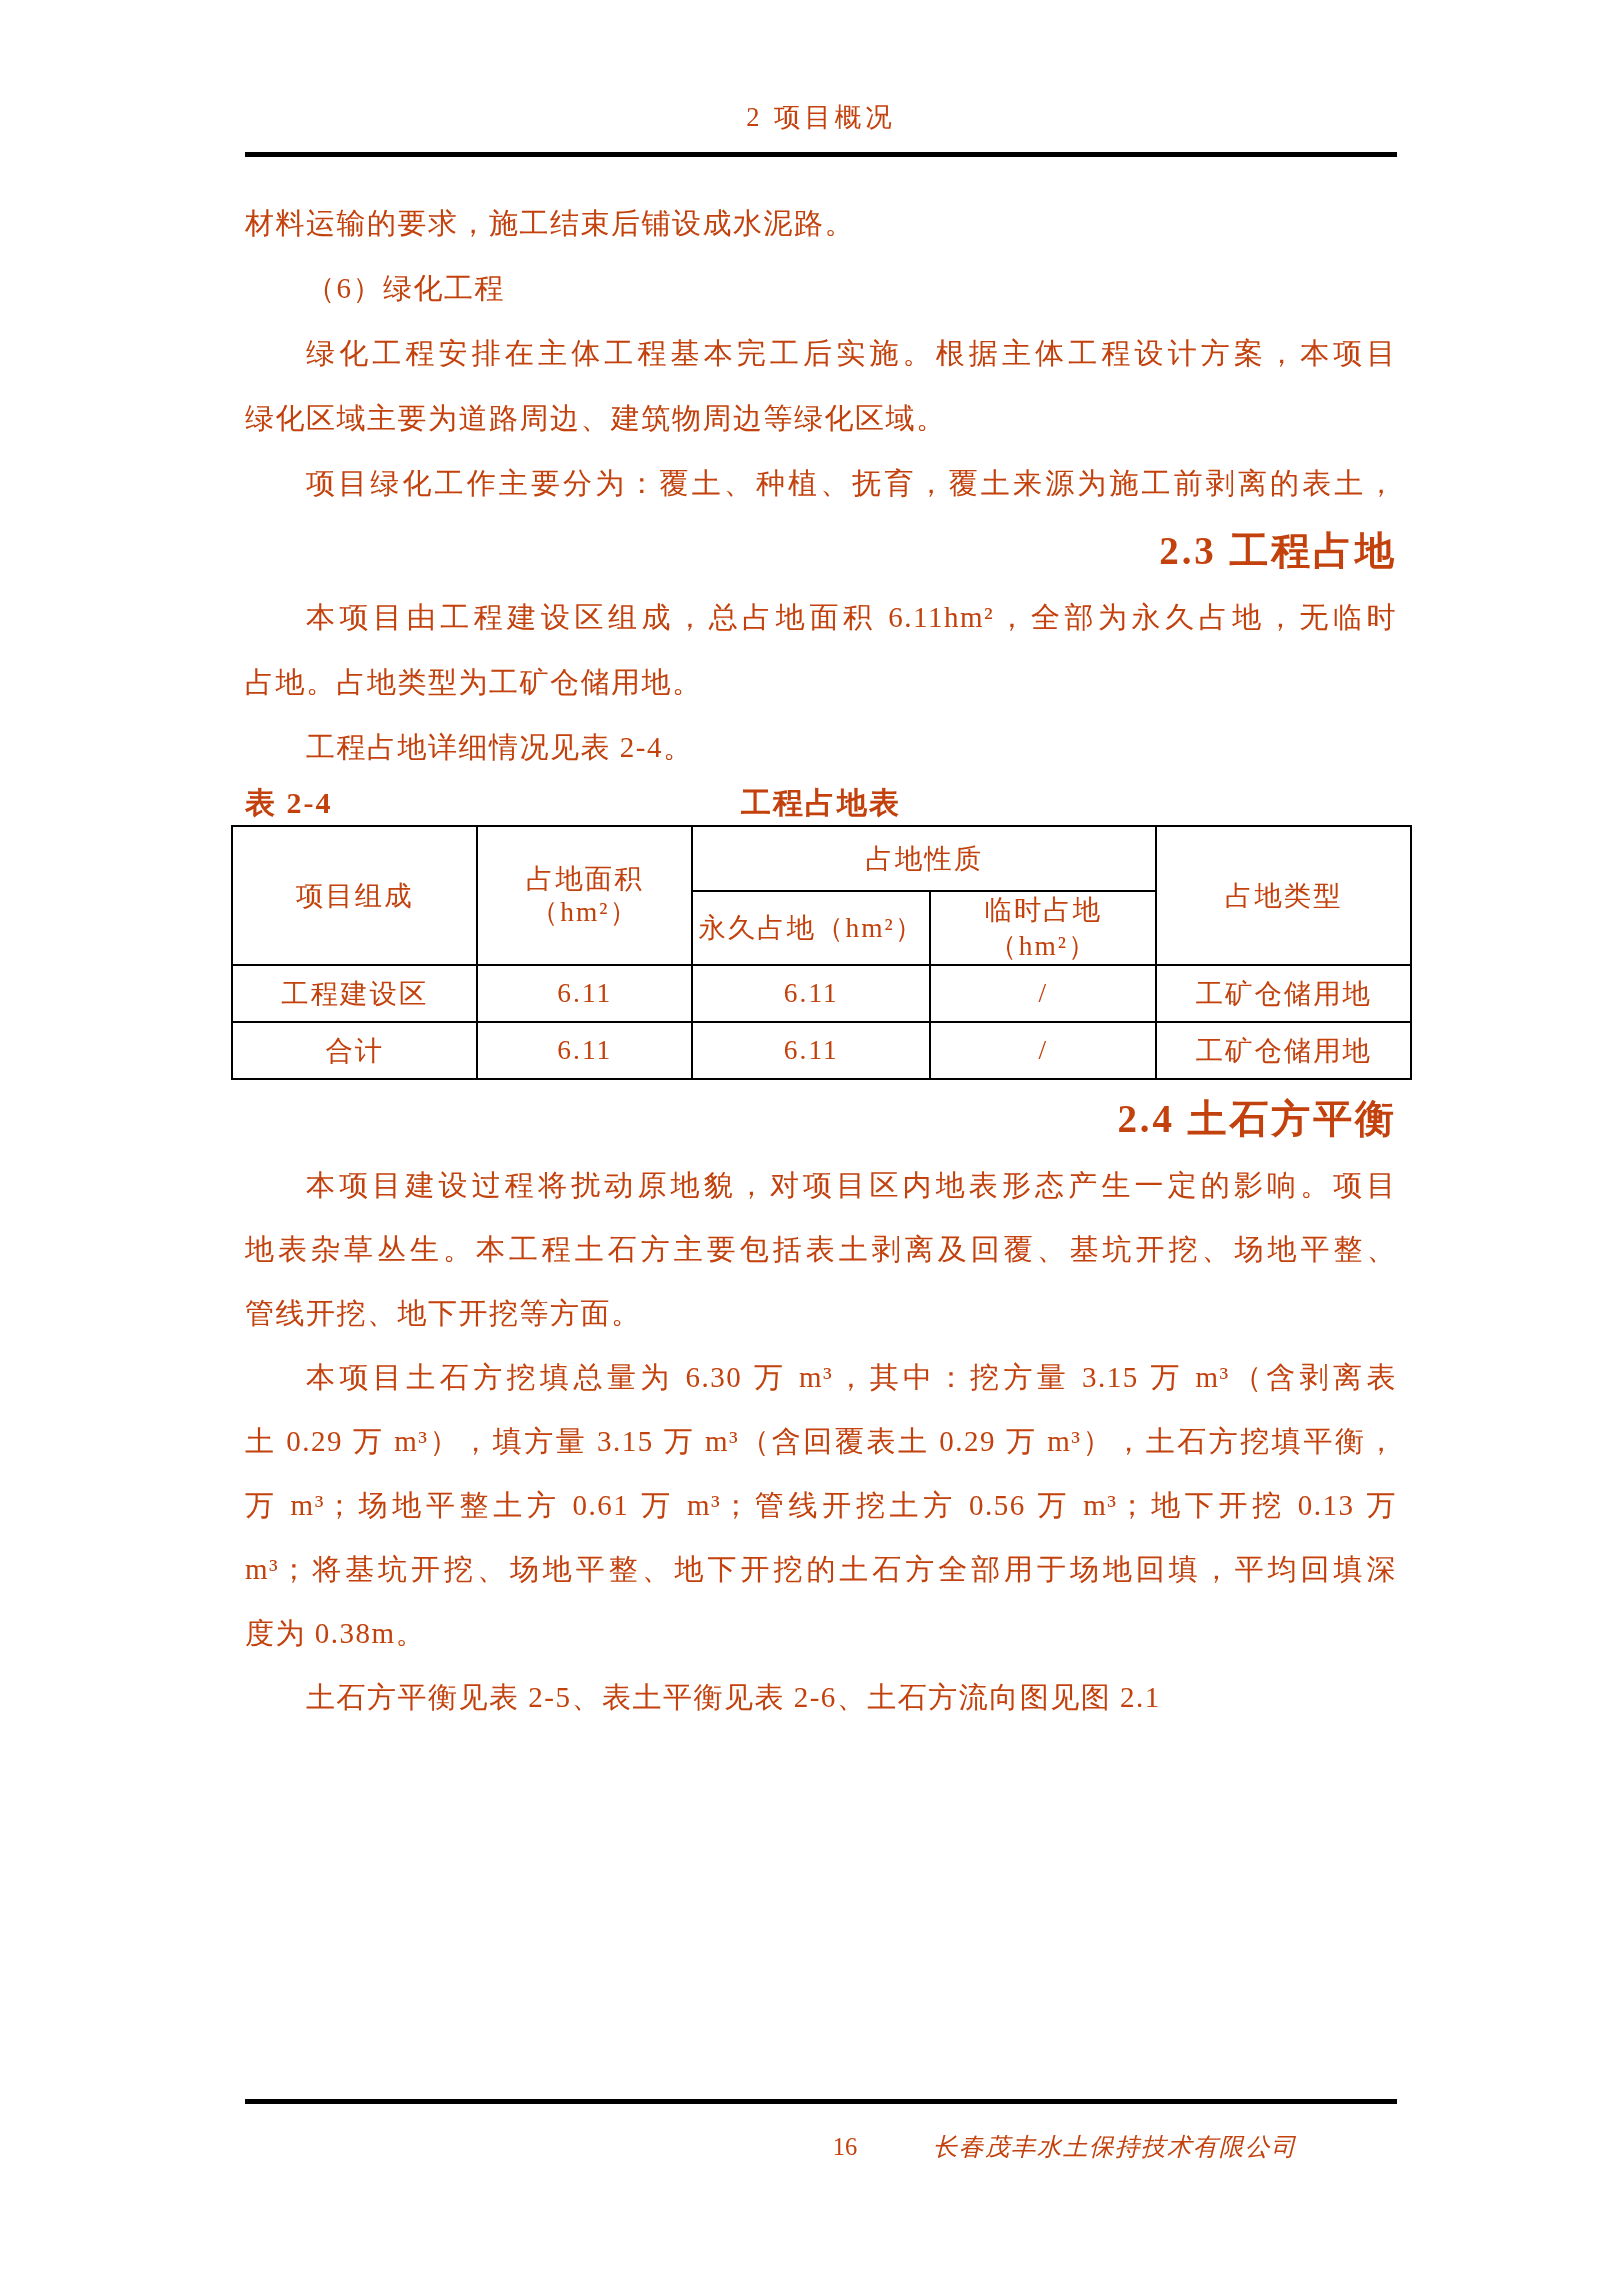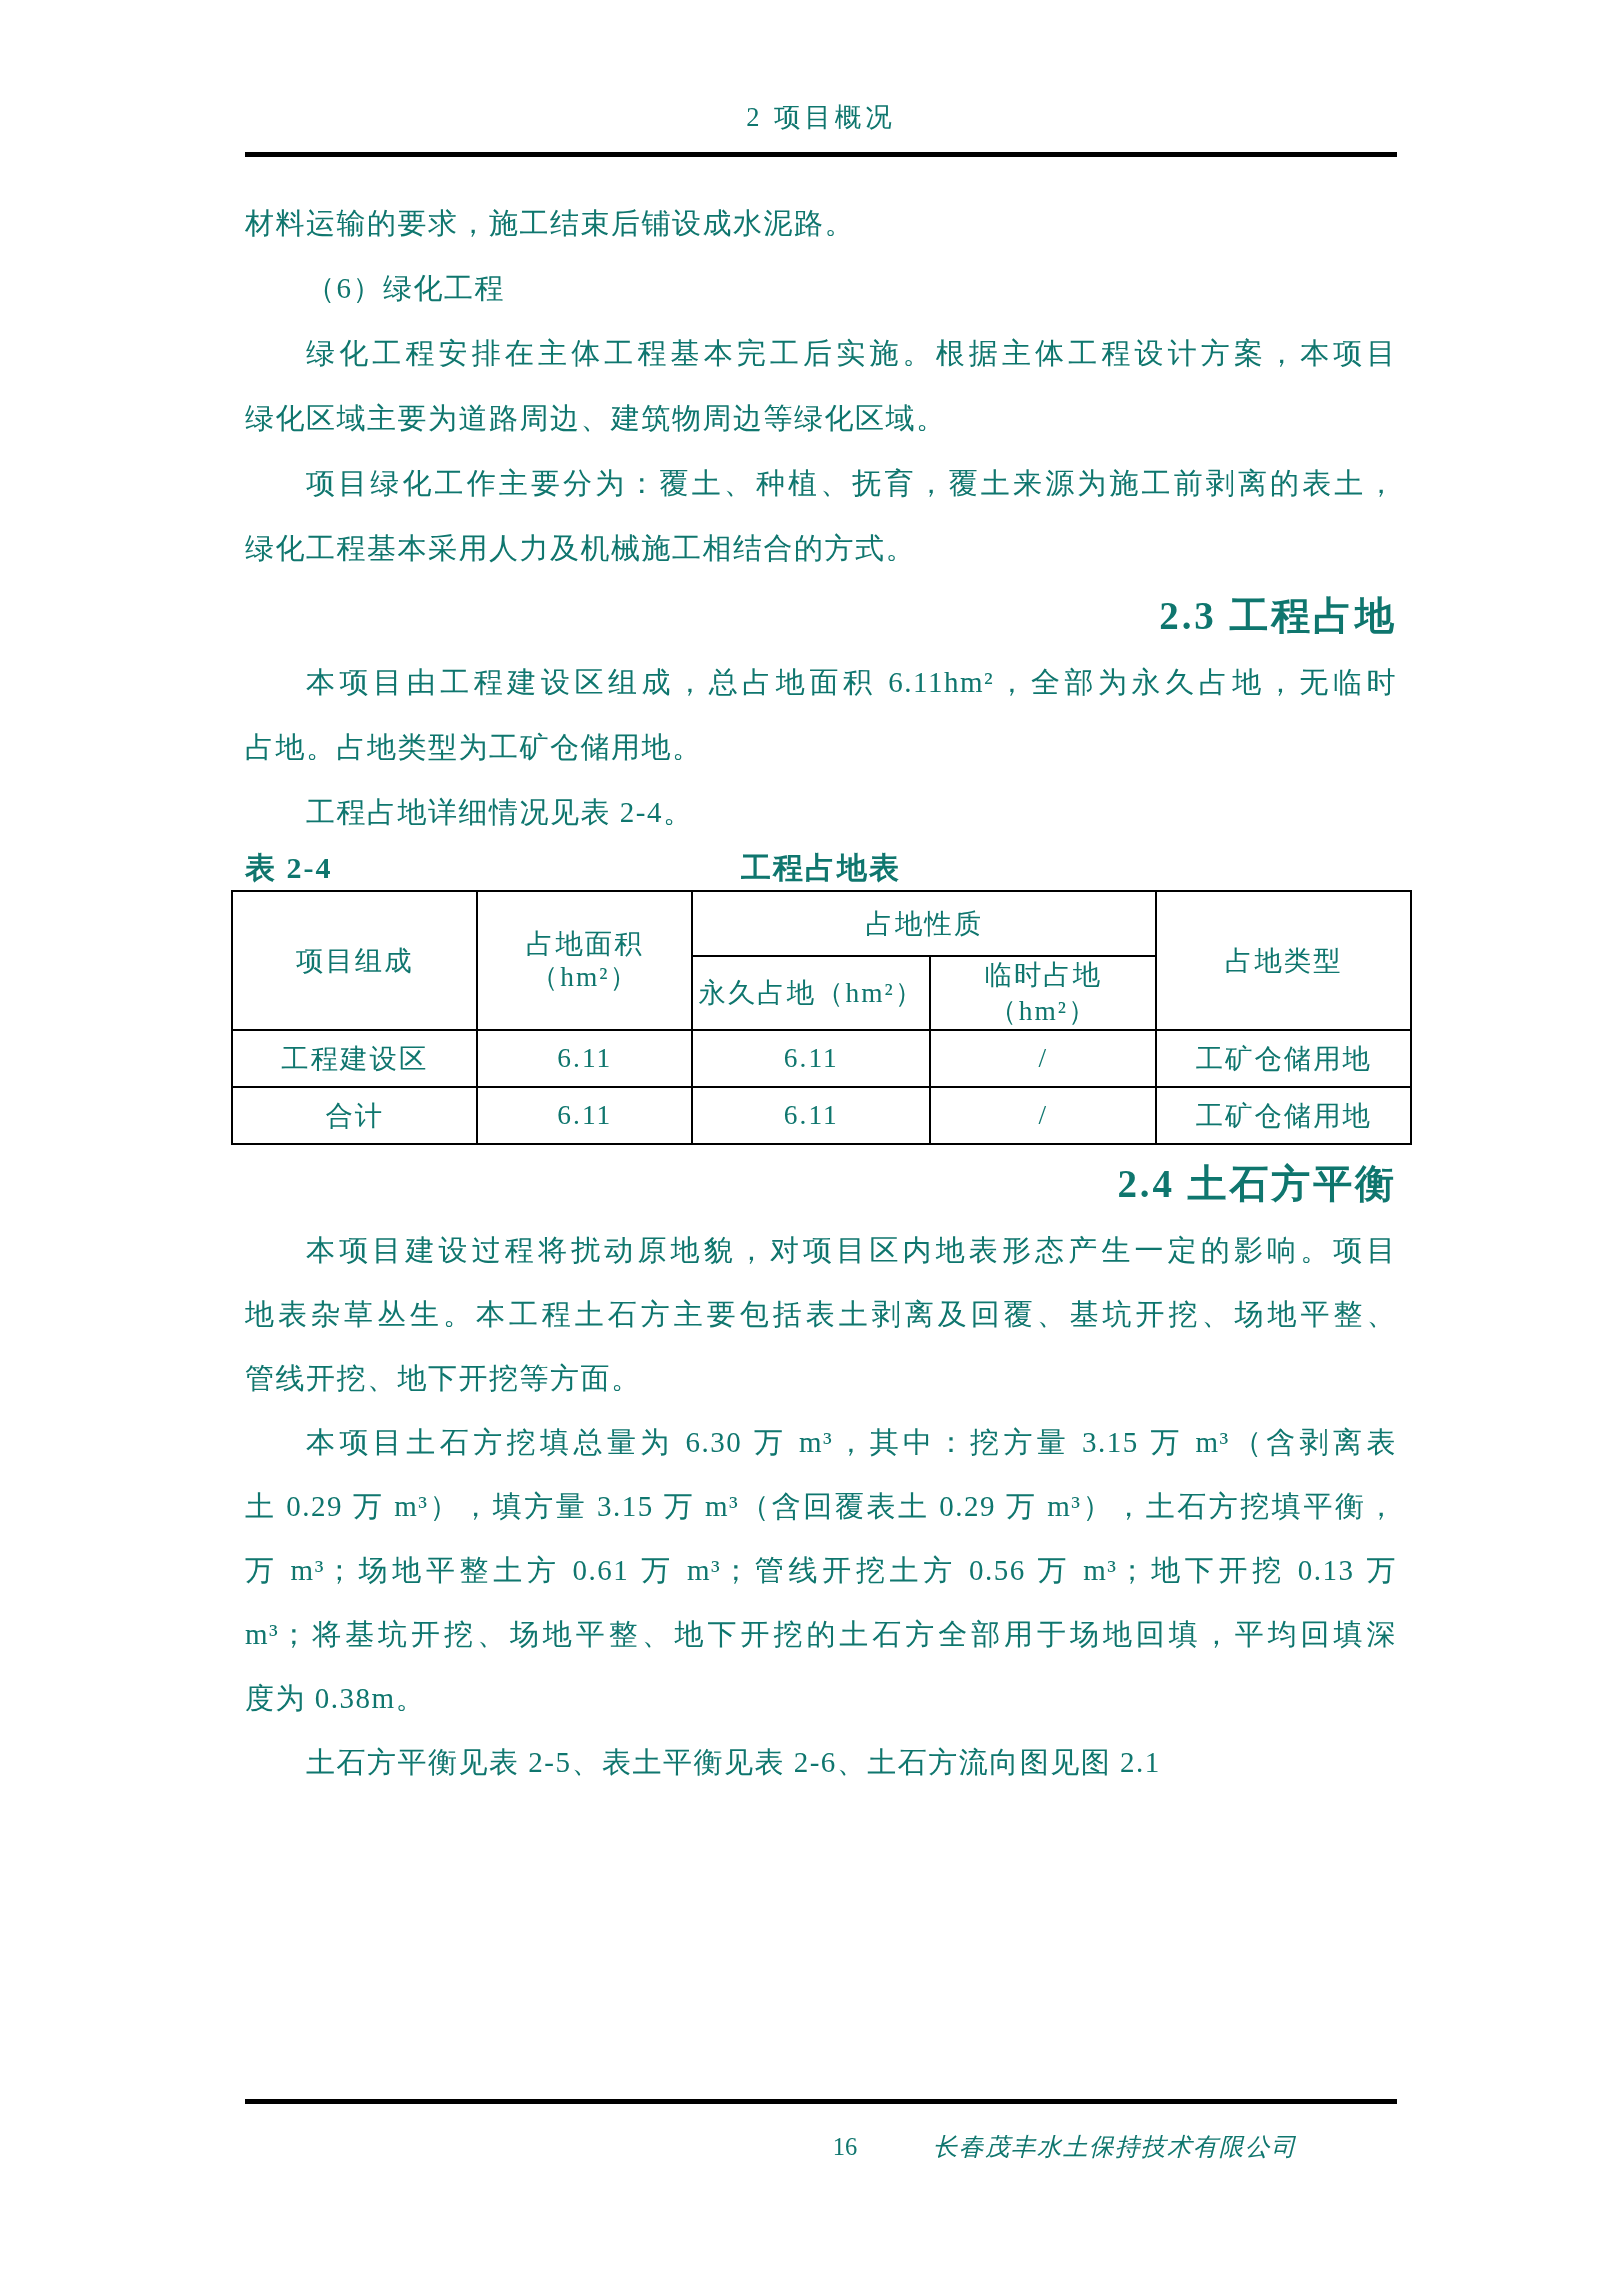--- a/index.html
+++ b/index.html
@@ -1,20 +1,20 @@
 <!DOCTYPE html>
 <html><head>
 <meta charset="utf-8">
 <style>
   html,body { margin:0; padding:0; background:#ffffff; }
   .page {
     position:relative;
     width:1621px; height:2293px;
     background:#ffffff;
-    color:#0f766e;
+    color:#c2410c;
     font-family:"Liberation Serif","DejaVu Serif",serif;
     overflow:hidden;
   }
   
   .doc-head-title {
     position:absolute; top:99px; left:245px; width:1152px;
     text-align:center; font-size:26.5px; letter-spacing:3.9px;
   }
   .head-rule {
     position:absolute; top:152px; left:245px; width:1152px; height:4.9px;
@@ -72,21 +72,20 @@
   <div class="doc-head-title">2 项目概况</div>
   <div class="head-rule"></div>
 
   <div class="content">
 
     <div class="ln">材料运输的要求，施工结束后铺设成水泥路。</div>
     <div class="ln ind">（6）绿化工程</div>
     <div class="ln ind just">绿化工程安排在主体工程基本完工后实施。根据主体工程设计方案，本项目</div>
     <div class="ln">绿化区域主要为道路周边、建筑物周边等绿化区域。</div>
     <div class="ln ind just">项目绿化工作主要分为：覆土、种植、抚育，覆土来源为施工前剥离的表土，</div>
-    <div class="ln">绿化工程基本采用人力及机械施工相结合的方式。</div>
 
     <div class="h2">2.3 工程占地</div>
     <div class="ln ind just">本项目由工程建设区组成，总占地面积 6.11hm²，全部为永久占地，无临时</div>
     <div class="ln">占地。占地类型为工矿仓储用地。</div>
     <div class="ln ind">工程占地详细情况见表 2-4。</div>
 
     <div class="caption-row">
       <span class="caption-label">表 2-4</span>
       <span>工程占地表</span>
     </div>

